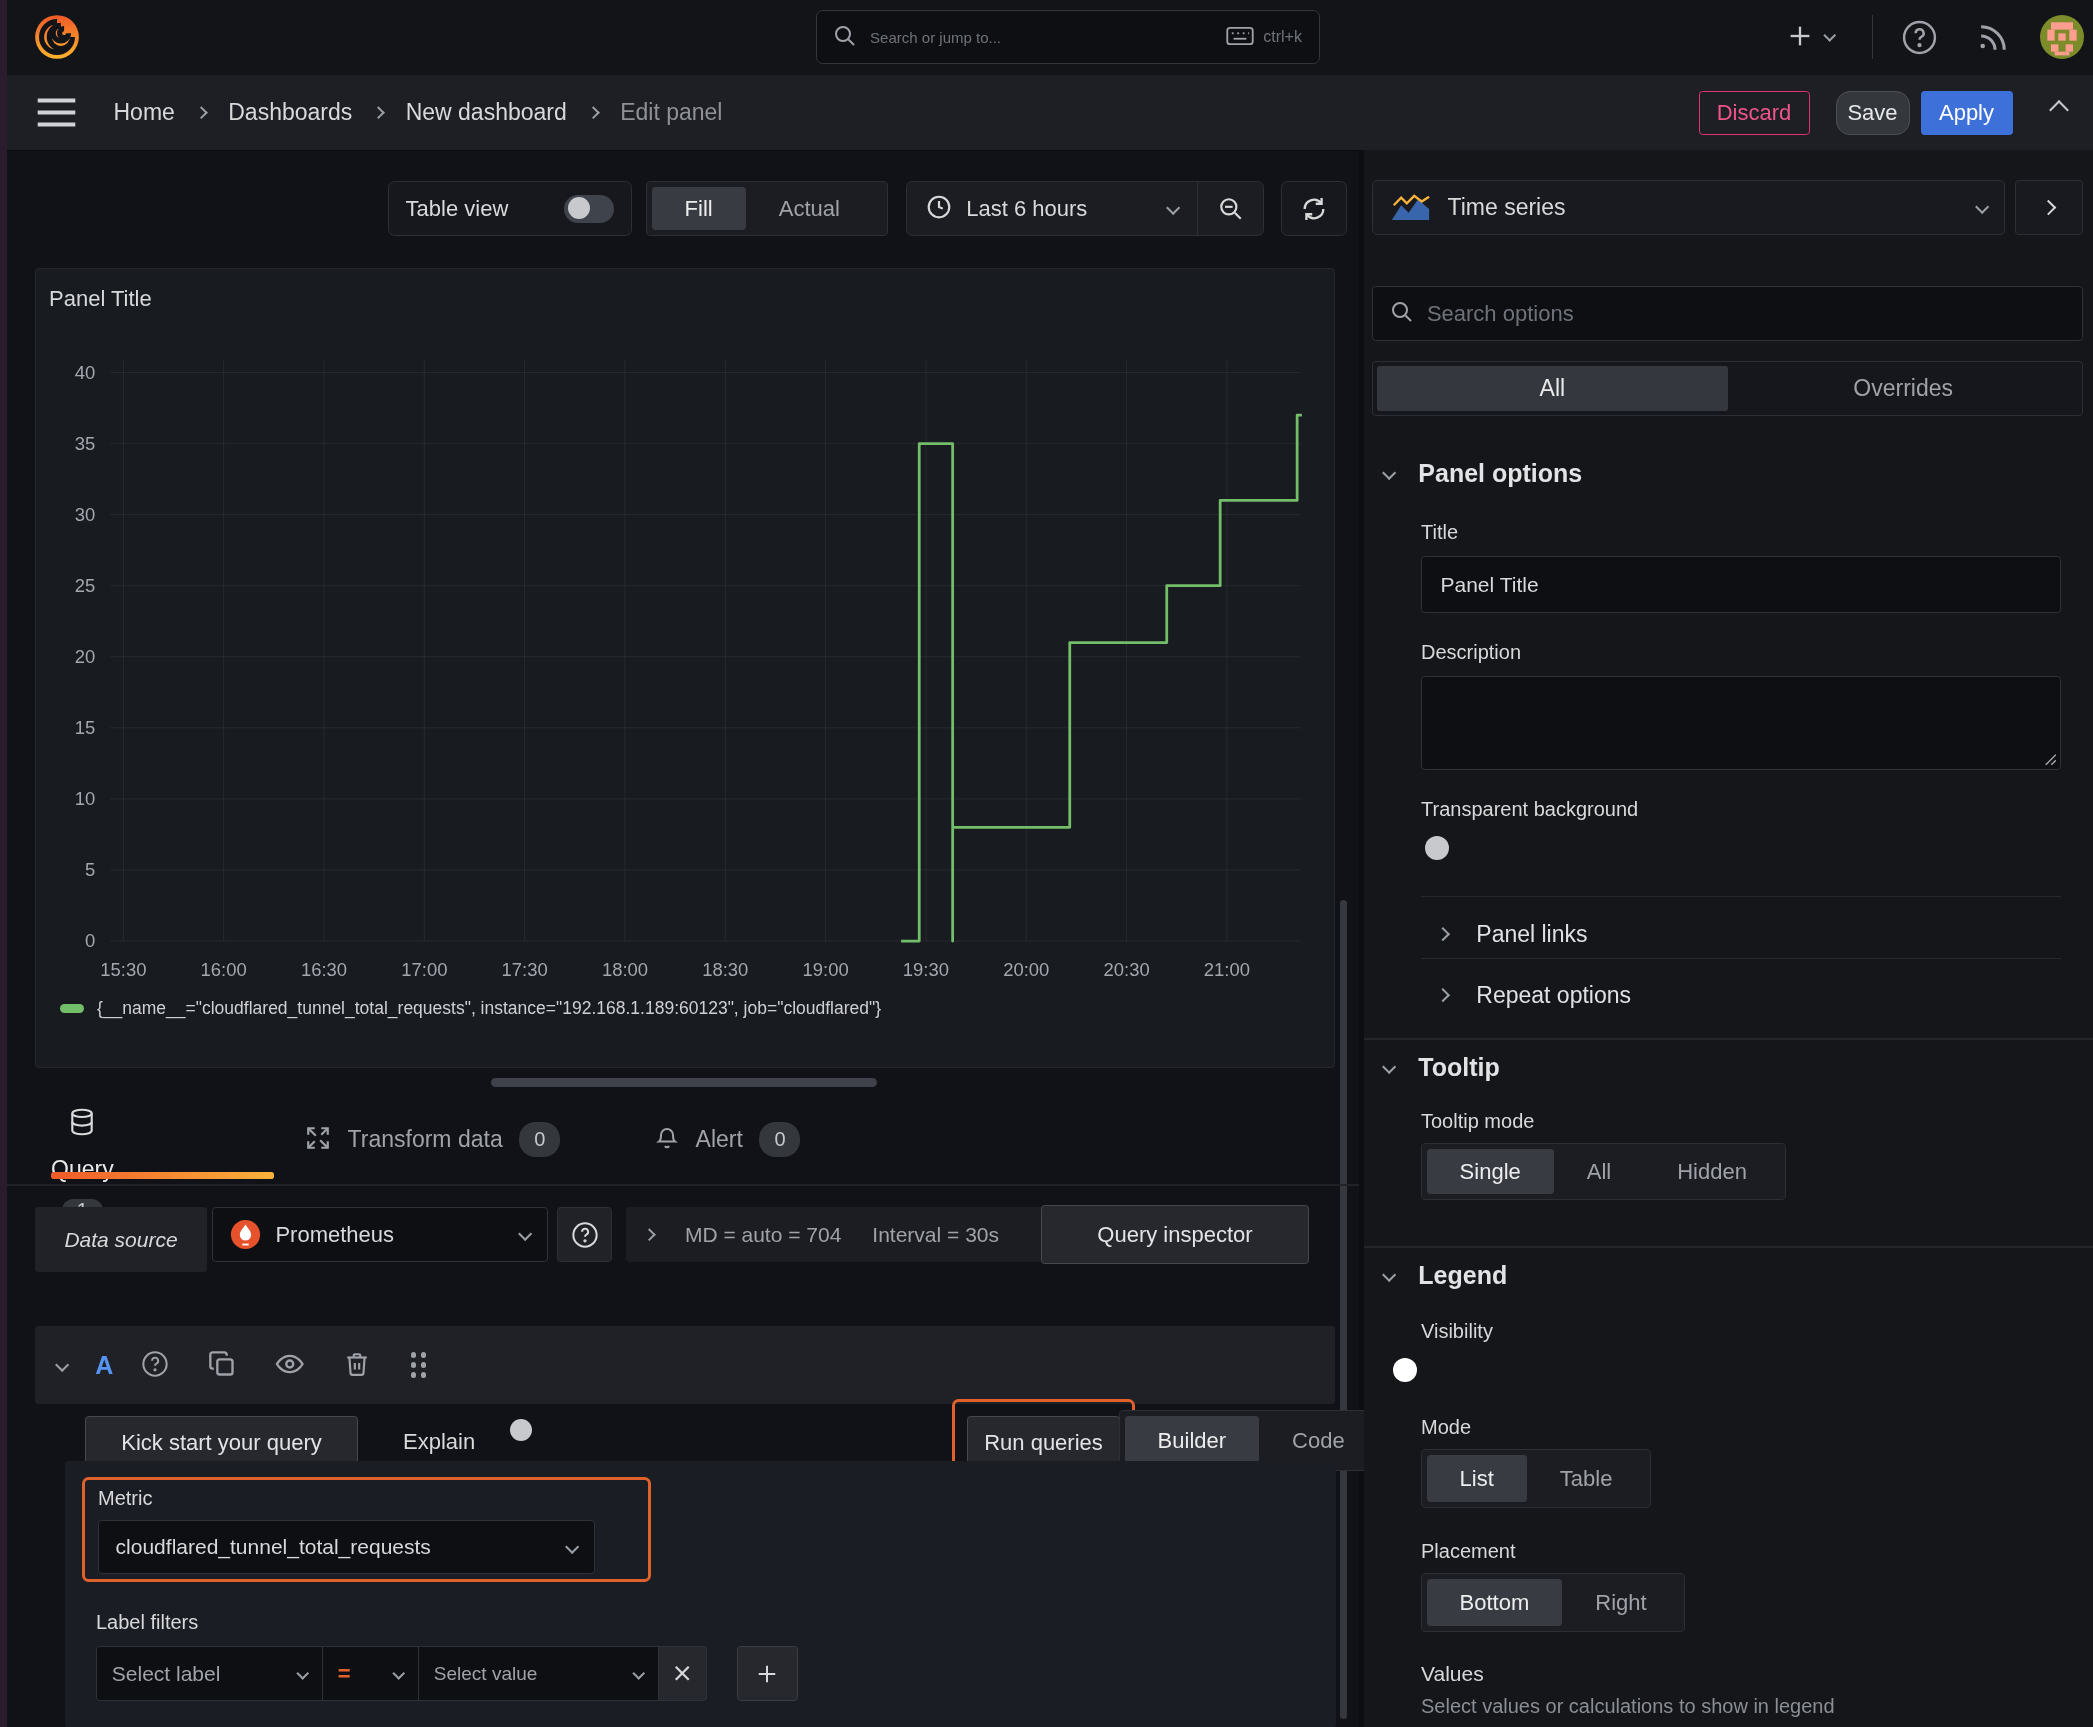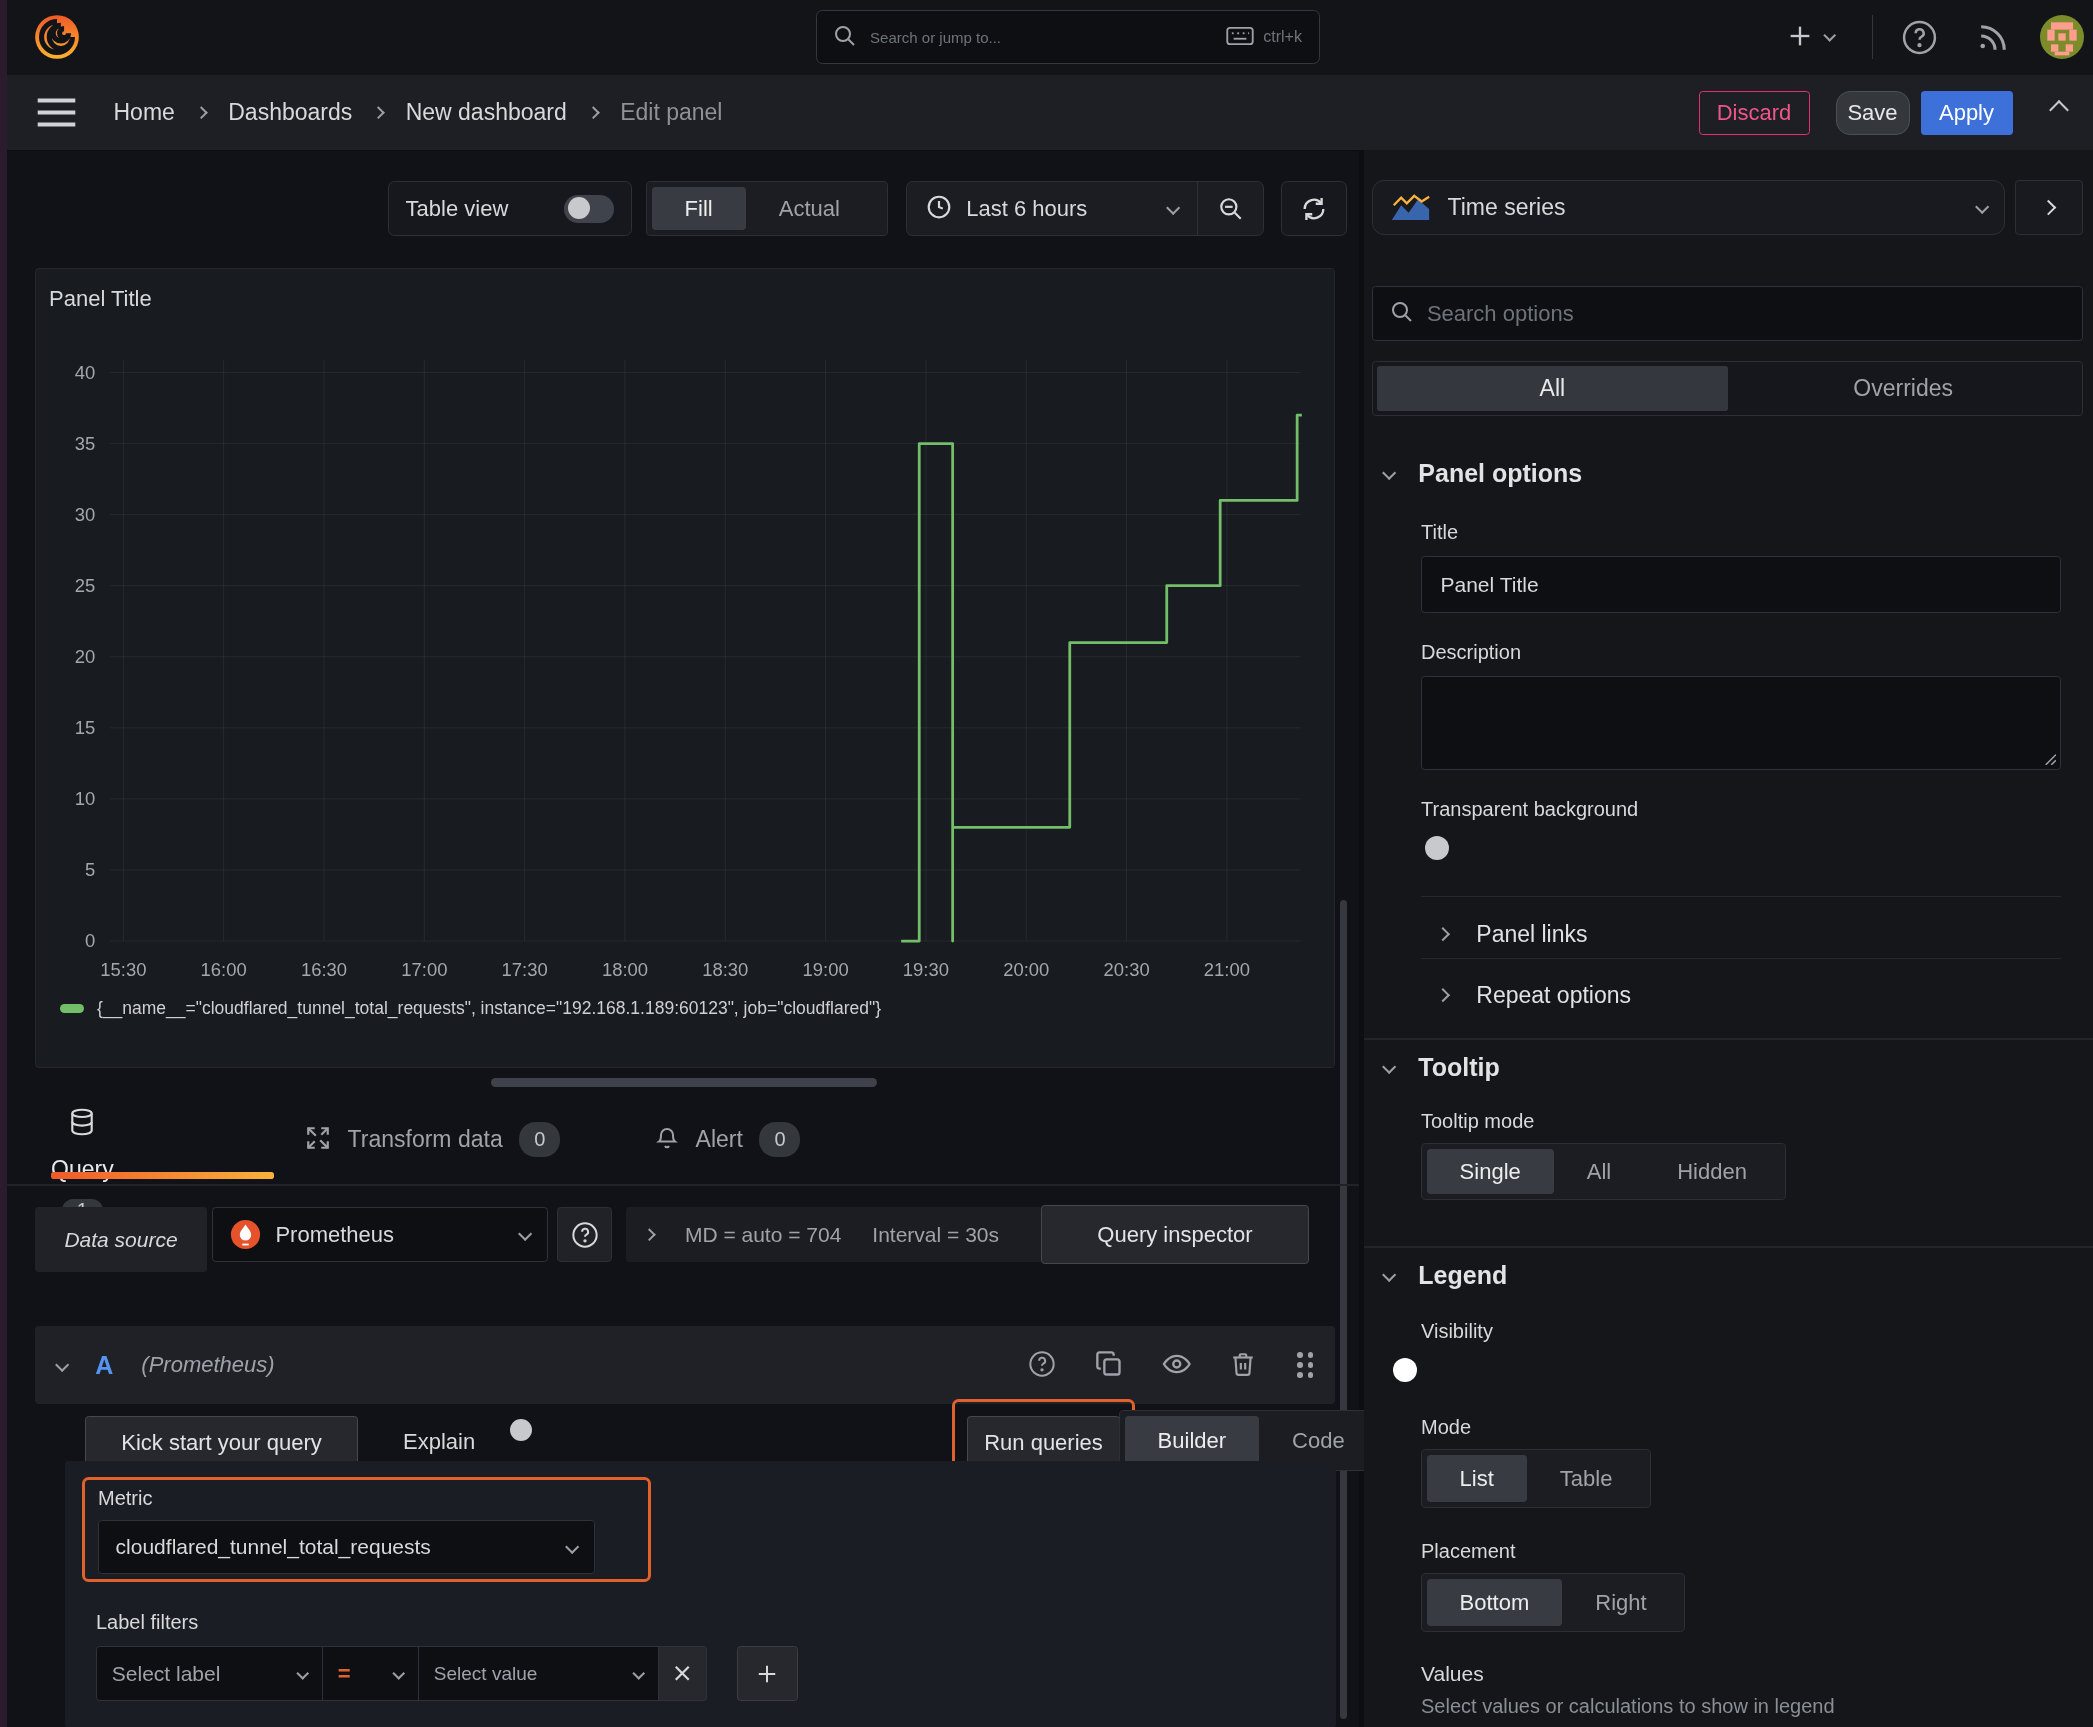--- a/index.html
+++ b/index.html
@@ -316,21 +316,20 @@
     <span class="dim" style="font-size:21px;">Interval = 30s</span>
   </div>
   <div class="abs btn" style="left:1041px;top:1205px;width:268px;height:59px;">
     <span>Query inspector</span>
   </div>
 
   
   <div class="abs row" style="left:35px;top:1326px;width:1300px;height:78px;background:#1f2127;border-radius:3.7px;padding:0 22px;box-sizing:border-box;gap:28px;">
     <span class="chev cd" style="width:8.3px;height:8.3px;"></span>
     <span style="color:#5794f2;font-size:25px;font-weight:600;">A</span>
-    <span class="dim" style="font-style:italic;font-size:22px;flex:1;">(Prometheus)</span>
     <span class="icon"><svg width="28" height="28" viewBox="0 0 24 24" fill="none" stroke="currentColor" stroke-width="1.7">
           <circle cx="12" cy="12" r="10"></circle>
           <path d="M9.5 9.2a2.6 2.6 0 1 1 3.7 2.4c-.9.4-1.2.9-1.2 1.9"></path>
           <circle cx="12" cy="17" r="0.6" fill="currentColor"></circle>
         </svg></span>
     <span class="icon" style="margin-left:11px;"><svg width="28" height="28" viewBox="0 0 24 24" fill="none" stroke="currentColor" stroke-width="2">
           <rect x="8" y="8" width="13" height="13" rx="2"></rect>
           <path d="M5 16H4a2 2 0 0 1-2-2V4a2 2 0 0 1 2-2h10a2 2 0 0 1 2 2v1"></path>
         </svg></span>
     <span class="icon" style="margin-left:11px;"><svg width="29.5" height="28" viewBox="0 0 24 24" fill="none" stroke="currentColor" stroke-width="2">
@@ -402,21 +401,21 @@
             <line x1="3" y1="12" x2="21" y2="12"></line>
           </svg>
       </div>
     </div>
   </div>
 
   
   <div class="abs" style="left:1364px;top:150px;width:729px;height:1577px;background:#141619;">
 
     
-    <div class="abs row" style="left:8.3px;top:30px;width:633px;height:55px;background:#181a1f;border:0.9px solid #2c2f36;border-radius:12px;padding:0 16.6px;box-sizing:border-box;gap:16.6px;">
+    <div class="abs row" style="left:8.3px;top:30px;width:633px;height:55px;background:#181a1f;border:0.9px solid #2c2f36;border-radius:5px;padding:0 16.6px;box-sizing:border-box;gap:16.6px;">
       <span style="display:inline-flex;">
         <svg width="41" height="28" viewBox="0 0 44 30">
           <polygon points="2,28 12,12 20,20 30,6 42,16 42,28" fill="#3865ab"></polygon>
           <polyline points="4,12 12,4 18,10 26,2 34,8 42,3" fill="none" stroke="#f9b23a" stroke-width="2.5"></polyline>
         </svg>
       </span>
       <span class="txt" style="font-size:23px;flex:1;">Time series</span>
       <span class="chev cd" style="width:8.3px;height:8.3px;"></span>
     </div>
     <div class="abs row" style="left:651px;top:30px;width:68px;height:55px;background:#181a1f;border:0.9px solid #2c2f36;border-radius:3.7px;justify-content:center;box-sizing:border-box;">

